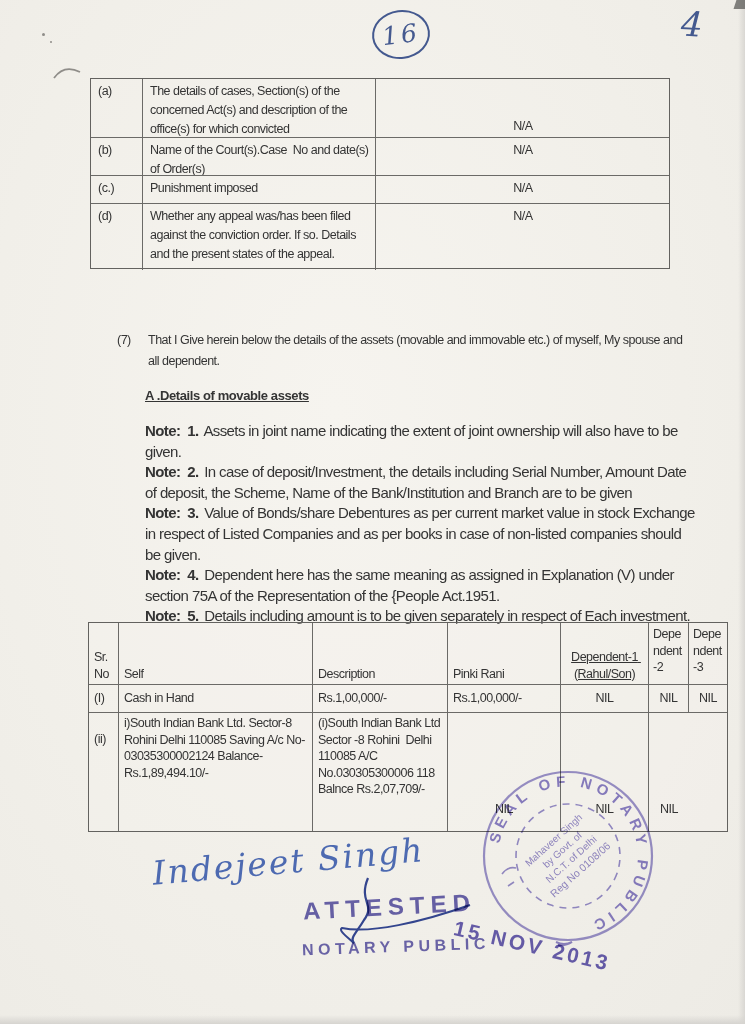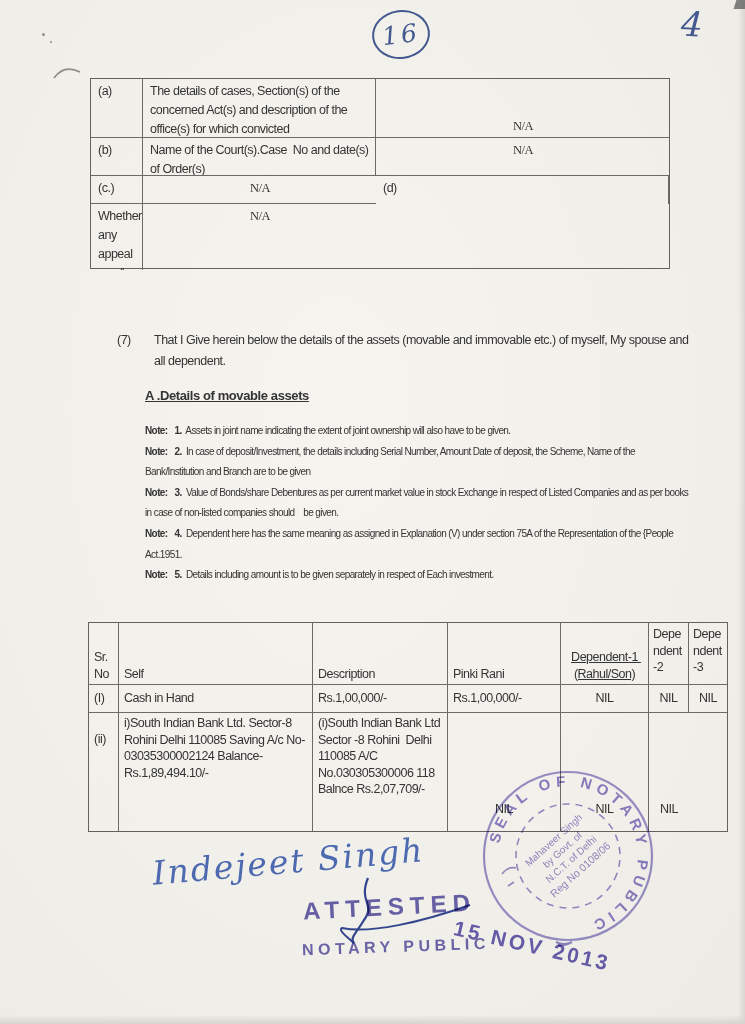--- a/index.html
+++ b/index.html
@@ -28,34 +28,34 @@
     font-size:25px; letter-spacing:3px; }
   .corner4 { position:absolute; left:681px; top:4px; font-size:34px; transform:rotate(3deg); }
 
   
   .t1 { position:absolute; left:90px; top:78px; width:580px; height:191px;
     display:grid; grid-template-columns:52px 233px 1fr; grid-template-rows:59px 38px 28px 66px;
     border:1.3px solid #63625f; box-sizing:border-box; }
   .t1 .c { border-right:1.2px solid #6b6a67; border-bottom:1.2px solid #6b6a67;
     padding:3px 6px 2px 7px; box-sizing:border-box; white-space:pre-wrap; overflow:hidden;
     font-size:12.5px; letter-spacing:-0.5px; line-height:19px; }
-  .t1 .c.lastcol { border-right:none;font-family:Liberation Serif, serif; }
+  .t1 .c.lastcol { border-right:none; }
   .t1 .c.lastrow { border-bottom:none; }
   .t1 .val { text-align:center; }
   .t1 .val.low { display:flex; align-items:flex-end; justify-content:center; padding-bottom:1px; }
 
   
   .para7-num { position:absolute; left:117px; top:330px; }
-  .para7 { position:absolute; left:154px; top:330px; width:535px; }
+  .para7 { position:absolute; left:148px; top:330px; width:535px; }
   .sec-head { position:absolute; left:145px; top:388px; font-weight:bold; font-size:13px;
     letter-spacing:-0.4px; text-decoration:underline; }
 
   
   .notes { position:absolute; left:145px; top:421px; width:550px; }
-  .note { font-size:10px; letter-spacing:-0.6px; line-height:20.6px; white-space:pre-wrap; }
+  .note { font-size:15px; letter-spacing:-0.6px; line-height:20.6px; white-space:pre-wrap; }
   .note b.lbl { margin-right:7px; }
   .note b.num { margin-right:2px; }
 
   
   .t2 { position:absolute; left:88px; top:622px; width:640px; height:210px;
     display:grid; grid-template-columns:30px 194px 135px 113px 88px 40px 1fr;
     grid-template-rows:62px 28px 1fr;
     border:1.3px solid #63625f; box-sizing:border-box; background:rgba(246,244,239,.25); }
   .t2 .c { border-right:1.2px solid #6b6a67; border-bottom:1.2px solid #6b6a67;
     box-sizing:border-box; padding:2px 5px; overflow:hidden; white-space:pre-wrap;
@@ -110,20 +110,21 @@
   <div class="t1">
     <div class="c">(a)</div>
     <div class="c">The details of cases, Section(s) of the concerned Act(s) and description of the office(s) for which convicted</div>
     <div class="c lastcol val low">N/A</div>
 
     <div class="c">(b)</div>
     <div class="c">Name of the Court(s).Case  No and date(s) of Order(s)</div>
     <div class="c lastcol val">N/A</div>
 
     <div class="c">(c.)</div>
+    <div class="c">Punishment imposed</div>
     <div class="c lastcol val">N/A</div>
 
     <div class="c lastrow">(d)</div>
     <div class="c lastrow">Whether any appeal was/has been filed against the conviction order. If so. Details and the present states of the appeal.</div>
     <div class="c lastcol lastrow val">N/A</div>
   </div>
 
   <div class="para7-num doc-text">(7)</div>
   <div class="para7 doc-text">That I Give herein below the details of the assets (movable and immovable etc.) of myself, My spouse and all dependent.</div>
 

